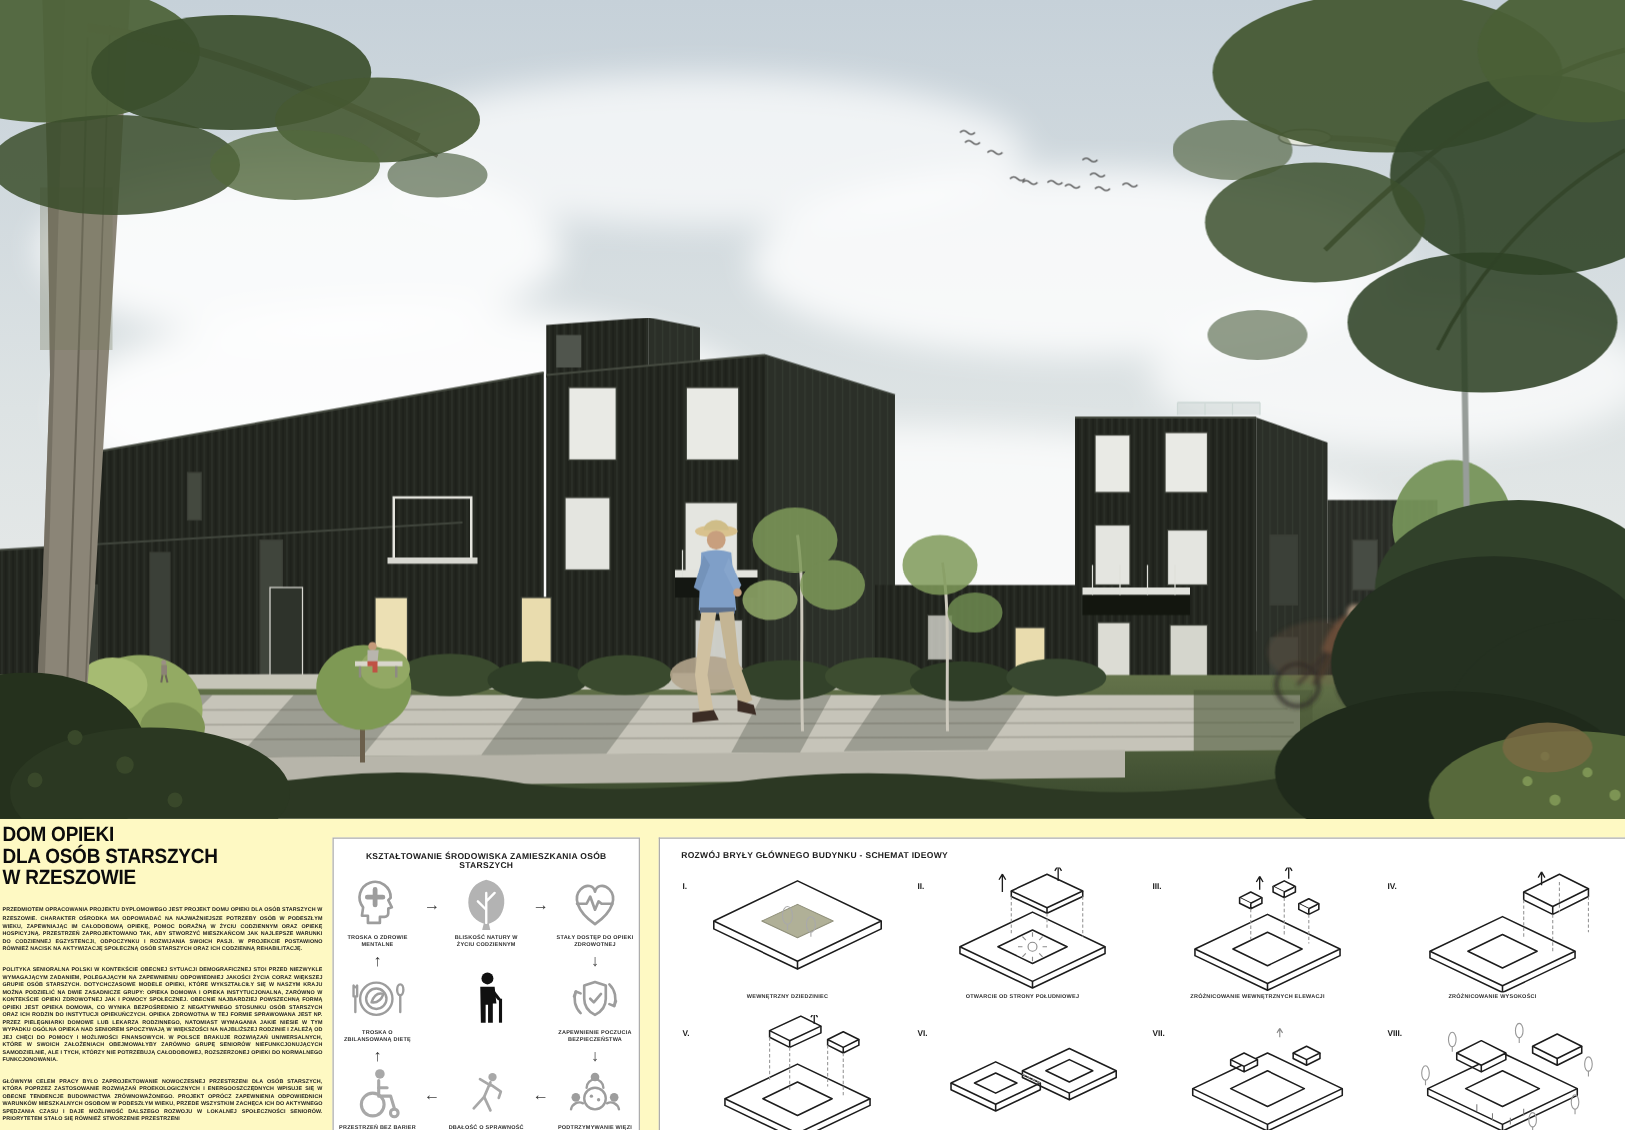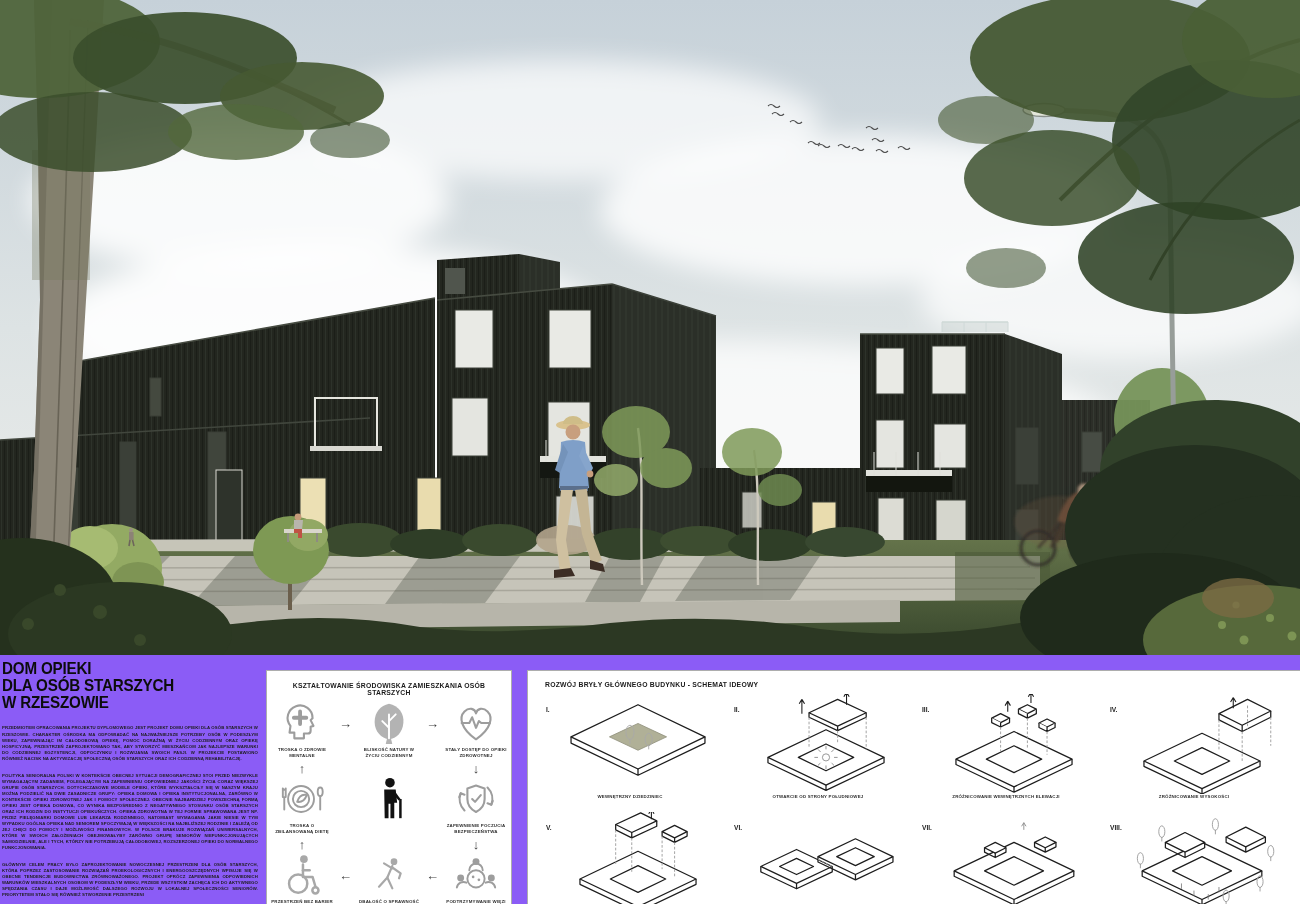--- a/index.html
+++ b/index.html
@@ -1,16 +1,16 @@
 <!DOCTYPE html>
 <html><head>
 <meta charset="utf-8">
 <style>
   html,body{margin:0;padding:0;background:#ffffff;}
-  #poster{position:relative;width:1300px;height:904px;background:#8b5cf6;overflow:hidden;
+  #poster{position:relative;width:1300px;height:904px;background:#fef9c3;overflow:hidden;
           font-family:"Liberation Sans", sans-serif;}
   
   #hero{position:absolute;left:0;top:0;width:1300px;height:655px;display:block;}
   
   #left-col{position:absolute;left:2px;top:660px;width:256px;color:#111;}
   .big-title{font-weight:bold;font-size:16.5px;line-height:1.02;letter-spacing:-0.2px;
              transform:scaleX(.92);transform-origin:left top;color:#0c0c0c;}
   .para{font-size:4.3px;line-height:1.4;text-align:justify;color:#1c1c1c;margin-top:11px;
         letter-spacing:.1px;font-weight:600;}
   .para.first{margin-top:15px;}

